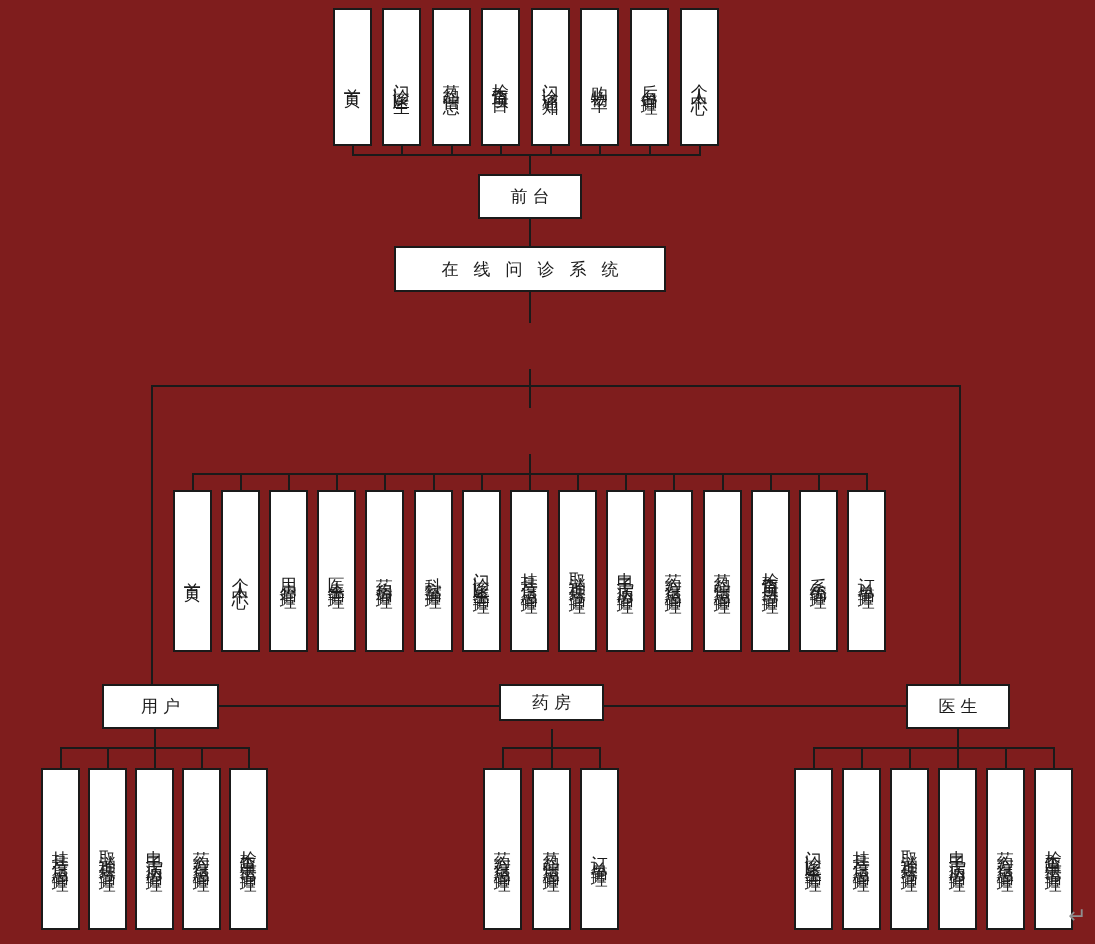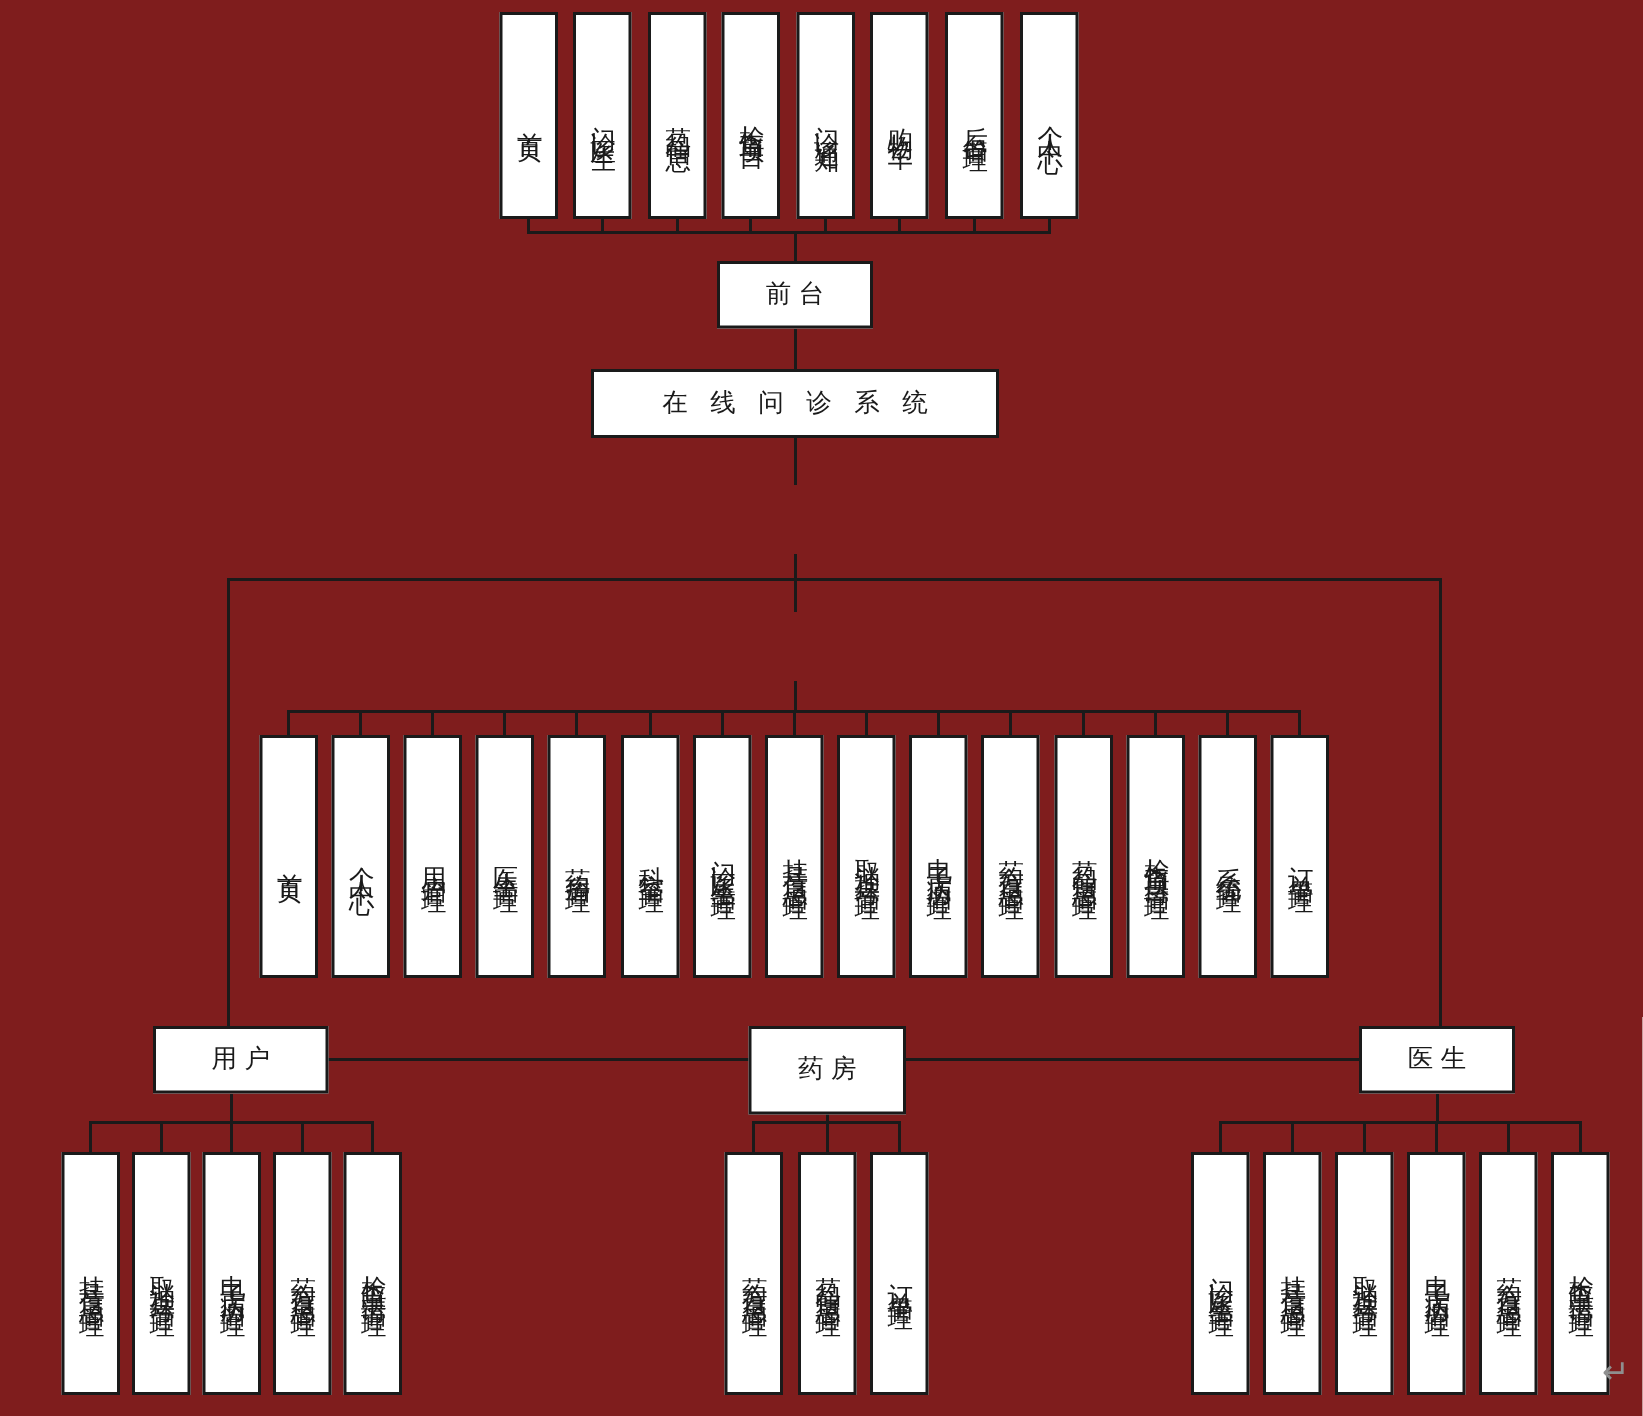--- a/index.html
+++ b/index.html
@@ -198,21 +198,21 @@
   <div class="node vbox" style="left:799px;top:490px;width:39px;height:162px">
       <span>系统管理</span>
     </div>
   <div class="node vbox" style="left:847px;top:490px;width:39px;height:162px">
       <span>订单管理</span>
     </div>
 
   <div class="node hbox" style="left:102px;top:684px;width:117px;height:45px">
       <span>用户</span>
     </div>
-  <div class="node hbox" style="left:499px;top:684px;width:105px;height:59px">
+  <div class="node hbox" style="left:499px;top:684px;width:105px;height:37px">
       <span>药房</span>
     </div>
   <div class="node hbox" style="left:906px;top:684px;width:104px;height:45px">
       <span>医生</span>
     </div>
 
   <div class="node vbox" style="left:41px;top:768px;width:39px;height:162px">
       <span>挂号信息管理</span>
     </div>
   <div class="node vbox" style="left:88px;top:768px;width:39px;height:162px">

